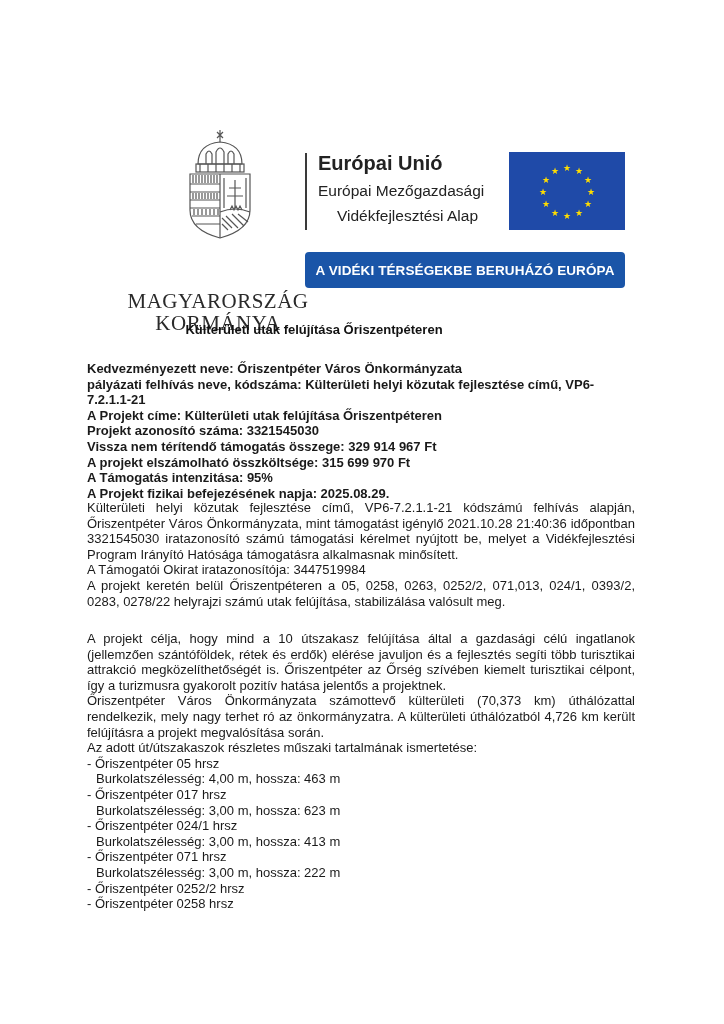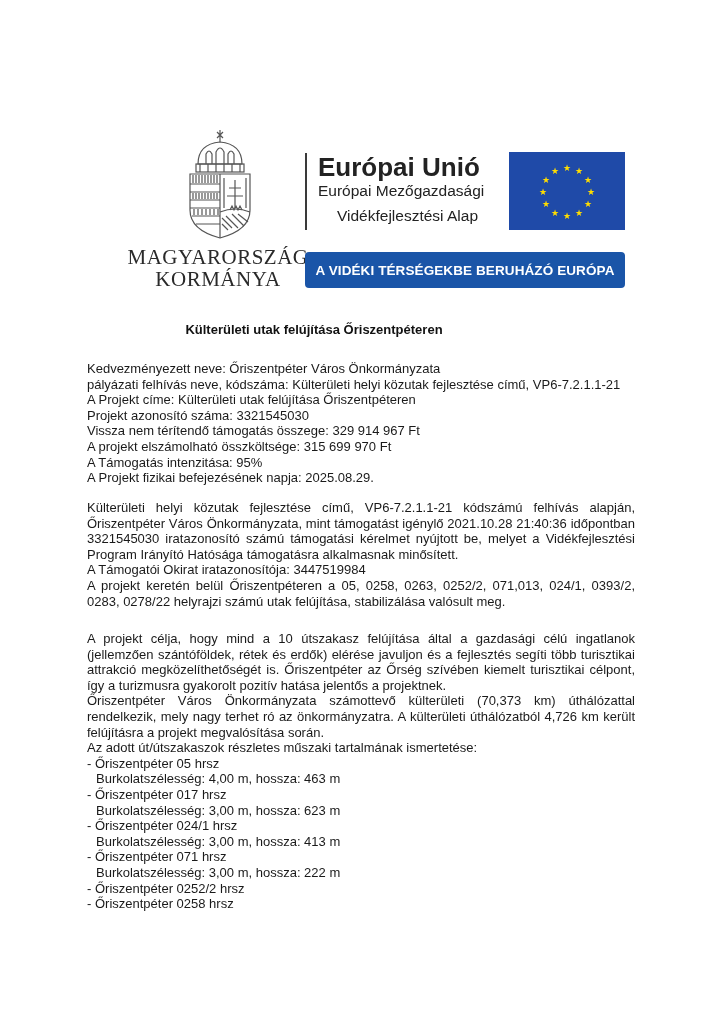--- a/index.html
+++ b/index.html
@@ -1,23 +1,23 @@
 <!DOCTYPE html>
 <html><head>
 <meta charset="utf-8">
 <style>
   html, body { margin:0; padding:0; background:#ffffff; }
   body { width:724px; height:1024px; position:relative; overflow:hidden; font-family:"Liberation Sans", sans-serif; color:#1a1a1a; }
   .page { position:absolute; left:0; top:0; width:724px; height:1024px; background:#fff; }
   .coat { position:absolute; left:176px; top:128px; width:88px; height:112px; }
   .gov-name { position:absolute; left:118px; top:246px; width:200px; text-align:center; font-family:"Liberation Serif", serif; color:#2a2a2a; line-height:22px; }
-  .gov-name .l1 { font-size:21px; letter-spacing:0.5px; }
+  .gov-name .l1 { font-size:21px; letter-spacing:0.5px;margin-top:44px; }
   .gov-name .l2 { font-size:21px; letter-spacing:0.5px; }
   .vline { position:absolute; left:305px; top:153px; width:2px; height:77px; background:#3a3a3a; }
-  .eu-title { position:absolute; left:318px; top:152px; font-size:26px; font-weight:bold; color:#222; }
+  .eu-title { position:absolute; left:318px; top:152px; font-size:20px; font-weight:bold; color:#222; }
   .eu-sub1 { position:absolute; left:318px; top:182px; font-size:15.5px; color:#222; }
   .eu-sub2 { position:absolute; left:318px; top:207px; font-size:15.5px; color:#222;margin-left:19px; }
   .eu-flag { position:absolute; left:509px; top:152px; width:116px; height:78px; background:#1f4aa8; }
   .banner { position:absolute; left:305px; top:252px; width:320px; height:36px; background:#1a55a8; border-radius:4px; color:#fff; font-weight:bold; font-size:13.5px; display:flex; align-items:center; justify-content:center; letter-spacing:0.1px; }
   .doc-title { position:absolute; left:0; width:628px; top:322px; text-align:center; font-weight:bold; font-size:13px; color:#111; }
   .body-text { position:absolute; left:87px; width:548px; font-size:13px; line-height:15.6px; color:#1a1a1a; }
   .body-text p { margin:0; }
   .justify { text-align:justify; text-align-last:left; }
   .indent { padding-left:9px; }
 </style>
@@ -80,21 +80,21 @@
       <text x="34" y="43" font-size="9" text-anchor="middle" font-family="DejaVu Sans, sans-serif">★</text>
       <text x="37" y="31" font-size="9" text-anchor="middle" font-family="DejaVu Sans, sans-serif">★</text>
       <text x="46" y="22" font-size="9" text-anchor="middle" font-family="DejaVu Sans, sans-serif">★</text>
     </g>
   </svg>
 
   <div class="banner">A VIDÉKI TÉRSÉGEKBE BERUHÁZÓ EURÓPA</div>
 
   <div class="doc-title">Külterületi utak felújítása Őriszentpéteren</div>
 
-  <div class="body-text" style="top:361px;">
+  <div class="body-text" style="top:361px;font-weight:bold;">
     <p>Kedvezményezett neve: Őriszentpéter Város Önkormányzata</p>
     <p>pályázati felhívás neve, kódszáma: Külterületi helyi közutak fejlesztése című, VP6-7.2.1.1-21</p>
     <p>A Projekt címe: Külterületi utak felújítása Őriszentpéteren</p>
     <p>Projekt azonosító száma: 3321545030</p>
     <p>Vissza nem térítendő támogatás összege: 329 914 967 Ft</p>
     <p>A projekt elszámolható összköltsége: 315 699 970 Ft</p>
     <p>A Támogatás intenzitása: 95%</p>
     <p>A Projekt fizikai befejezésének napja: 2025.08.29.</p>
   </div>
 

